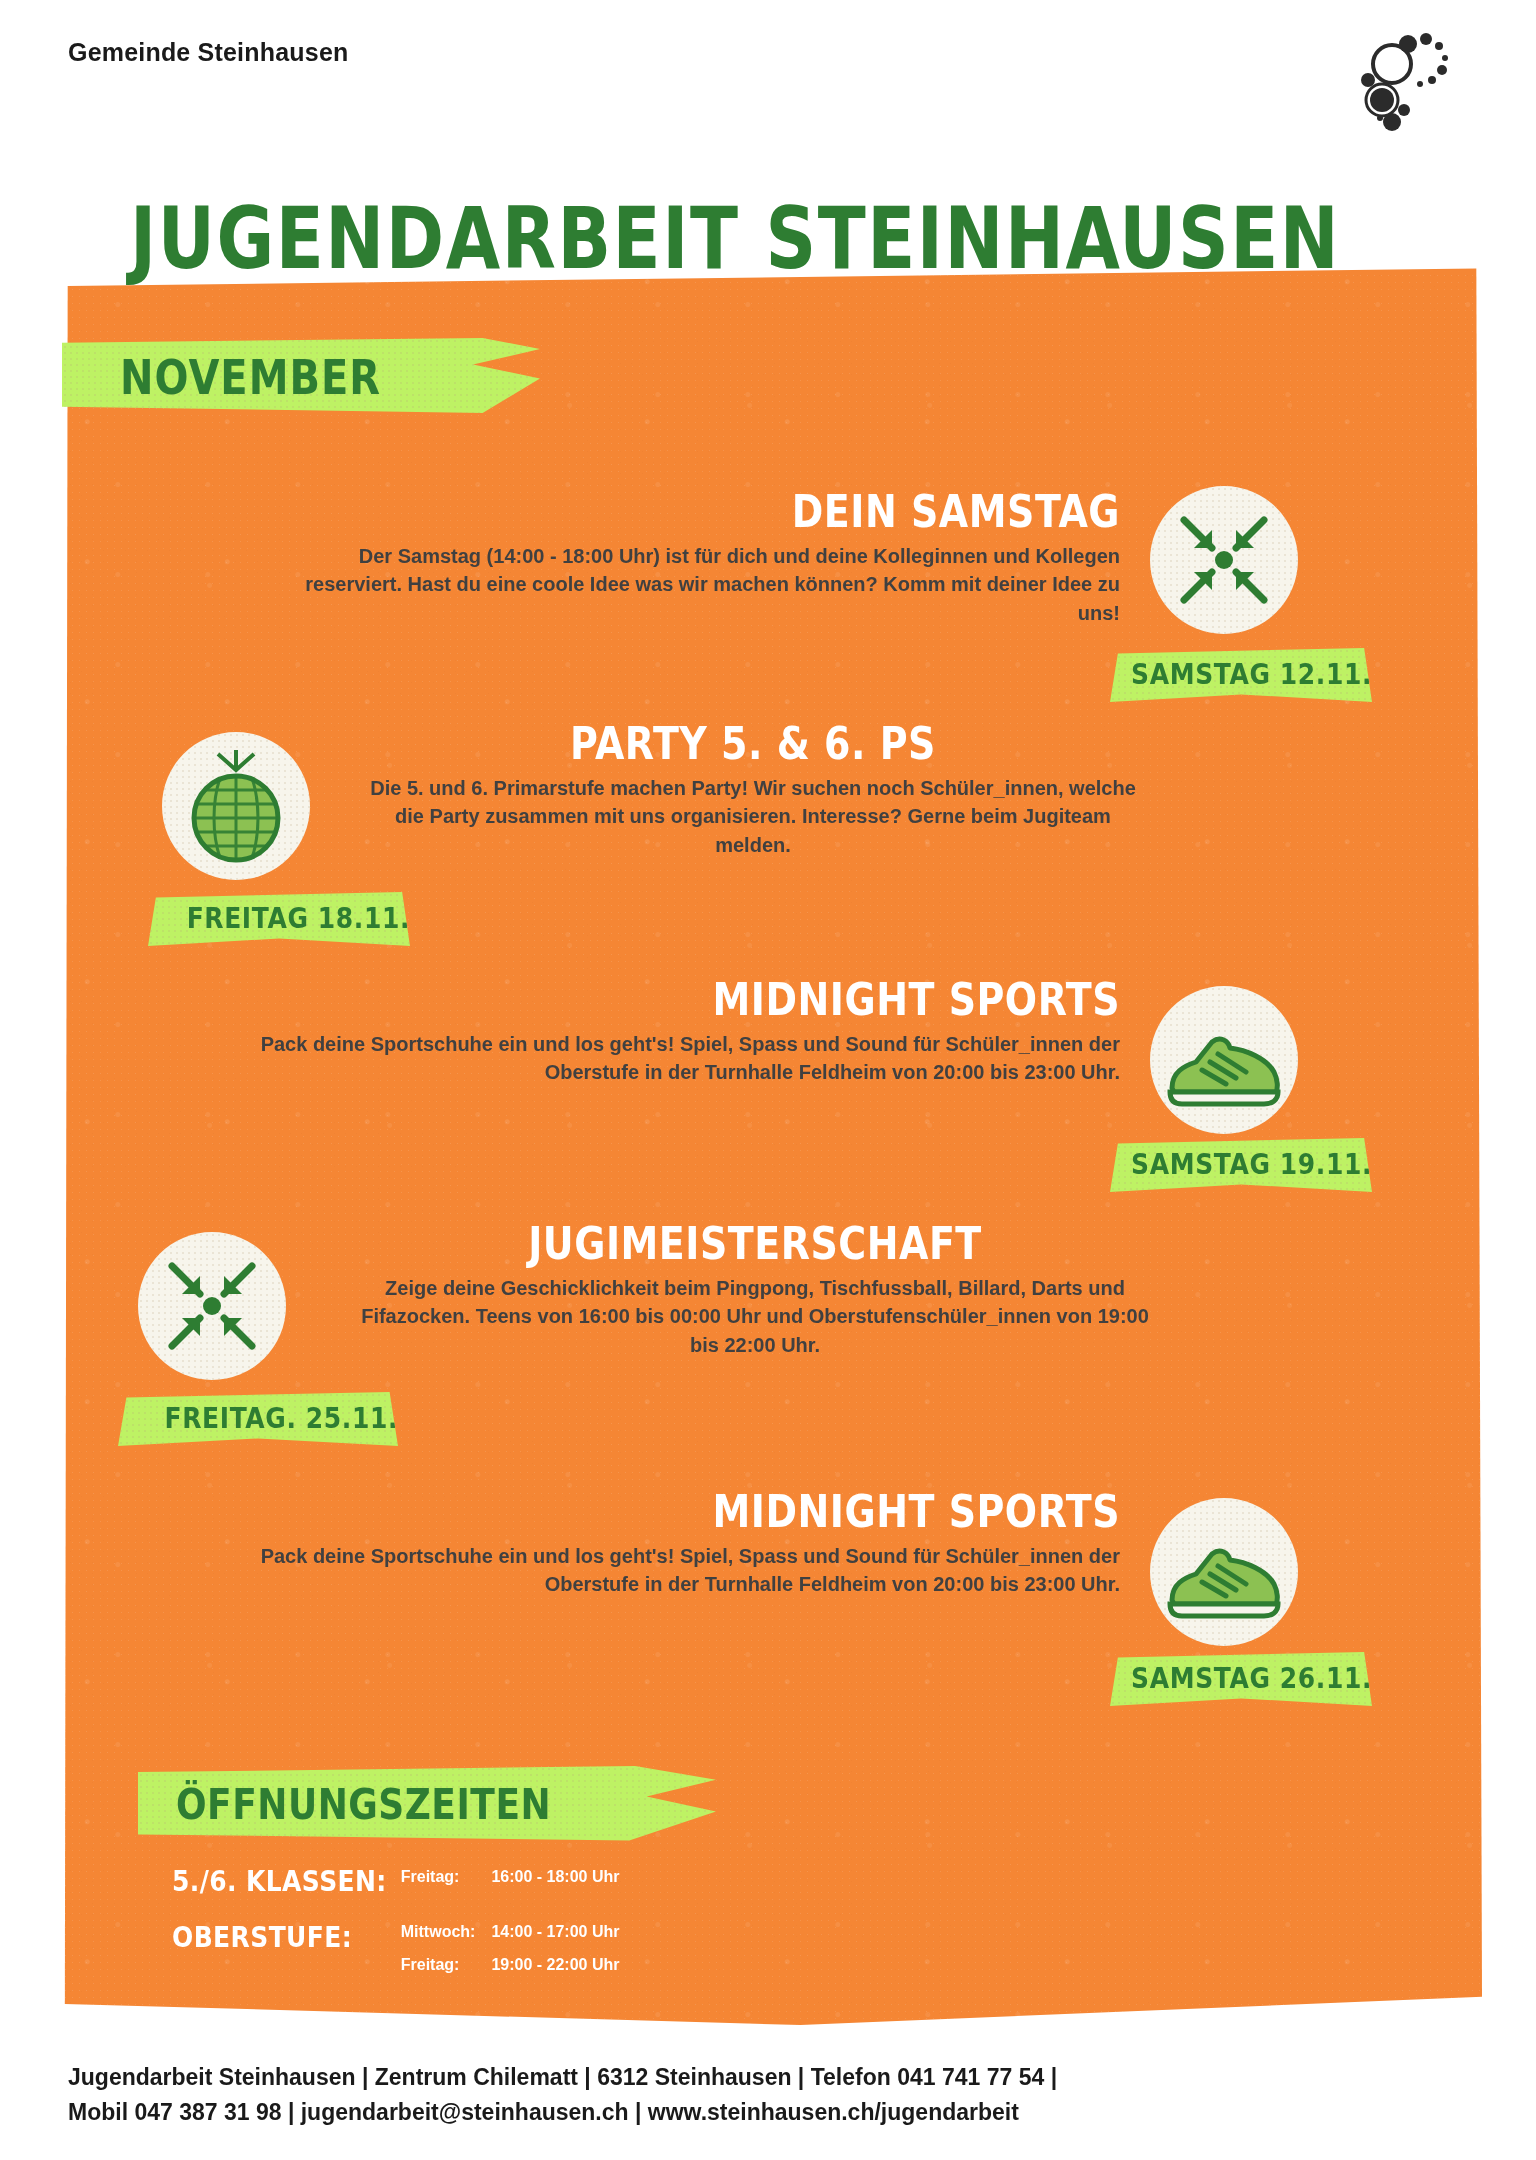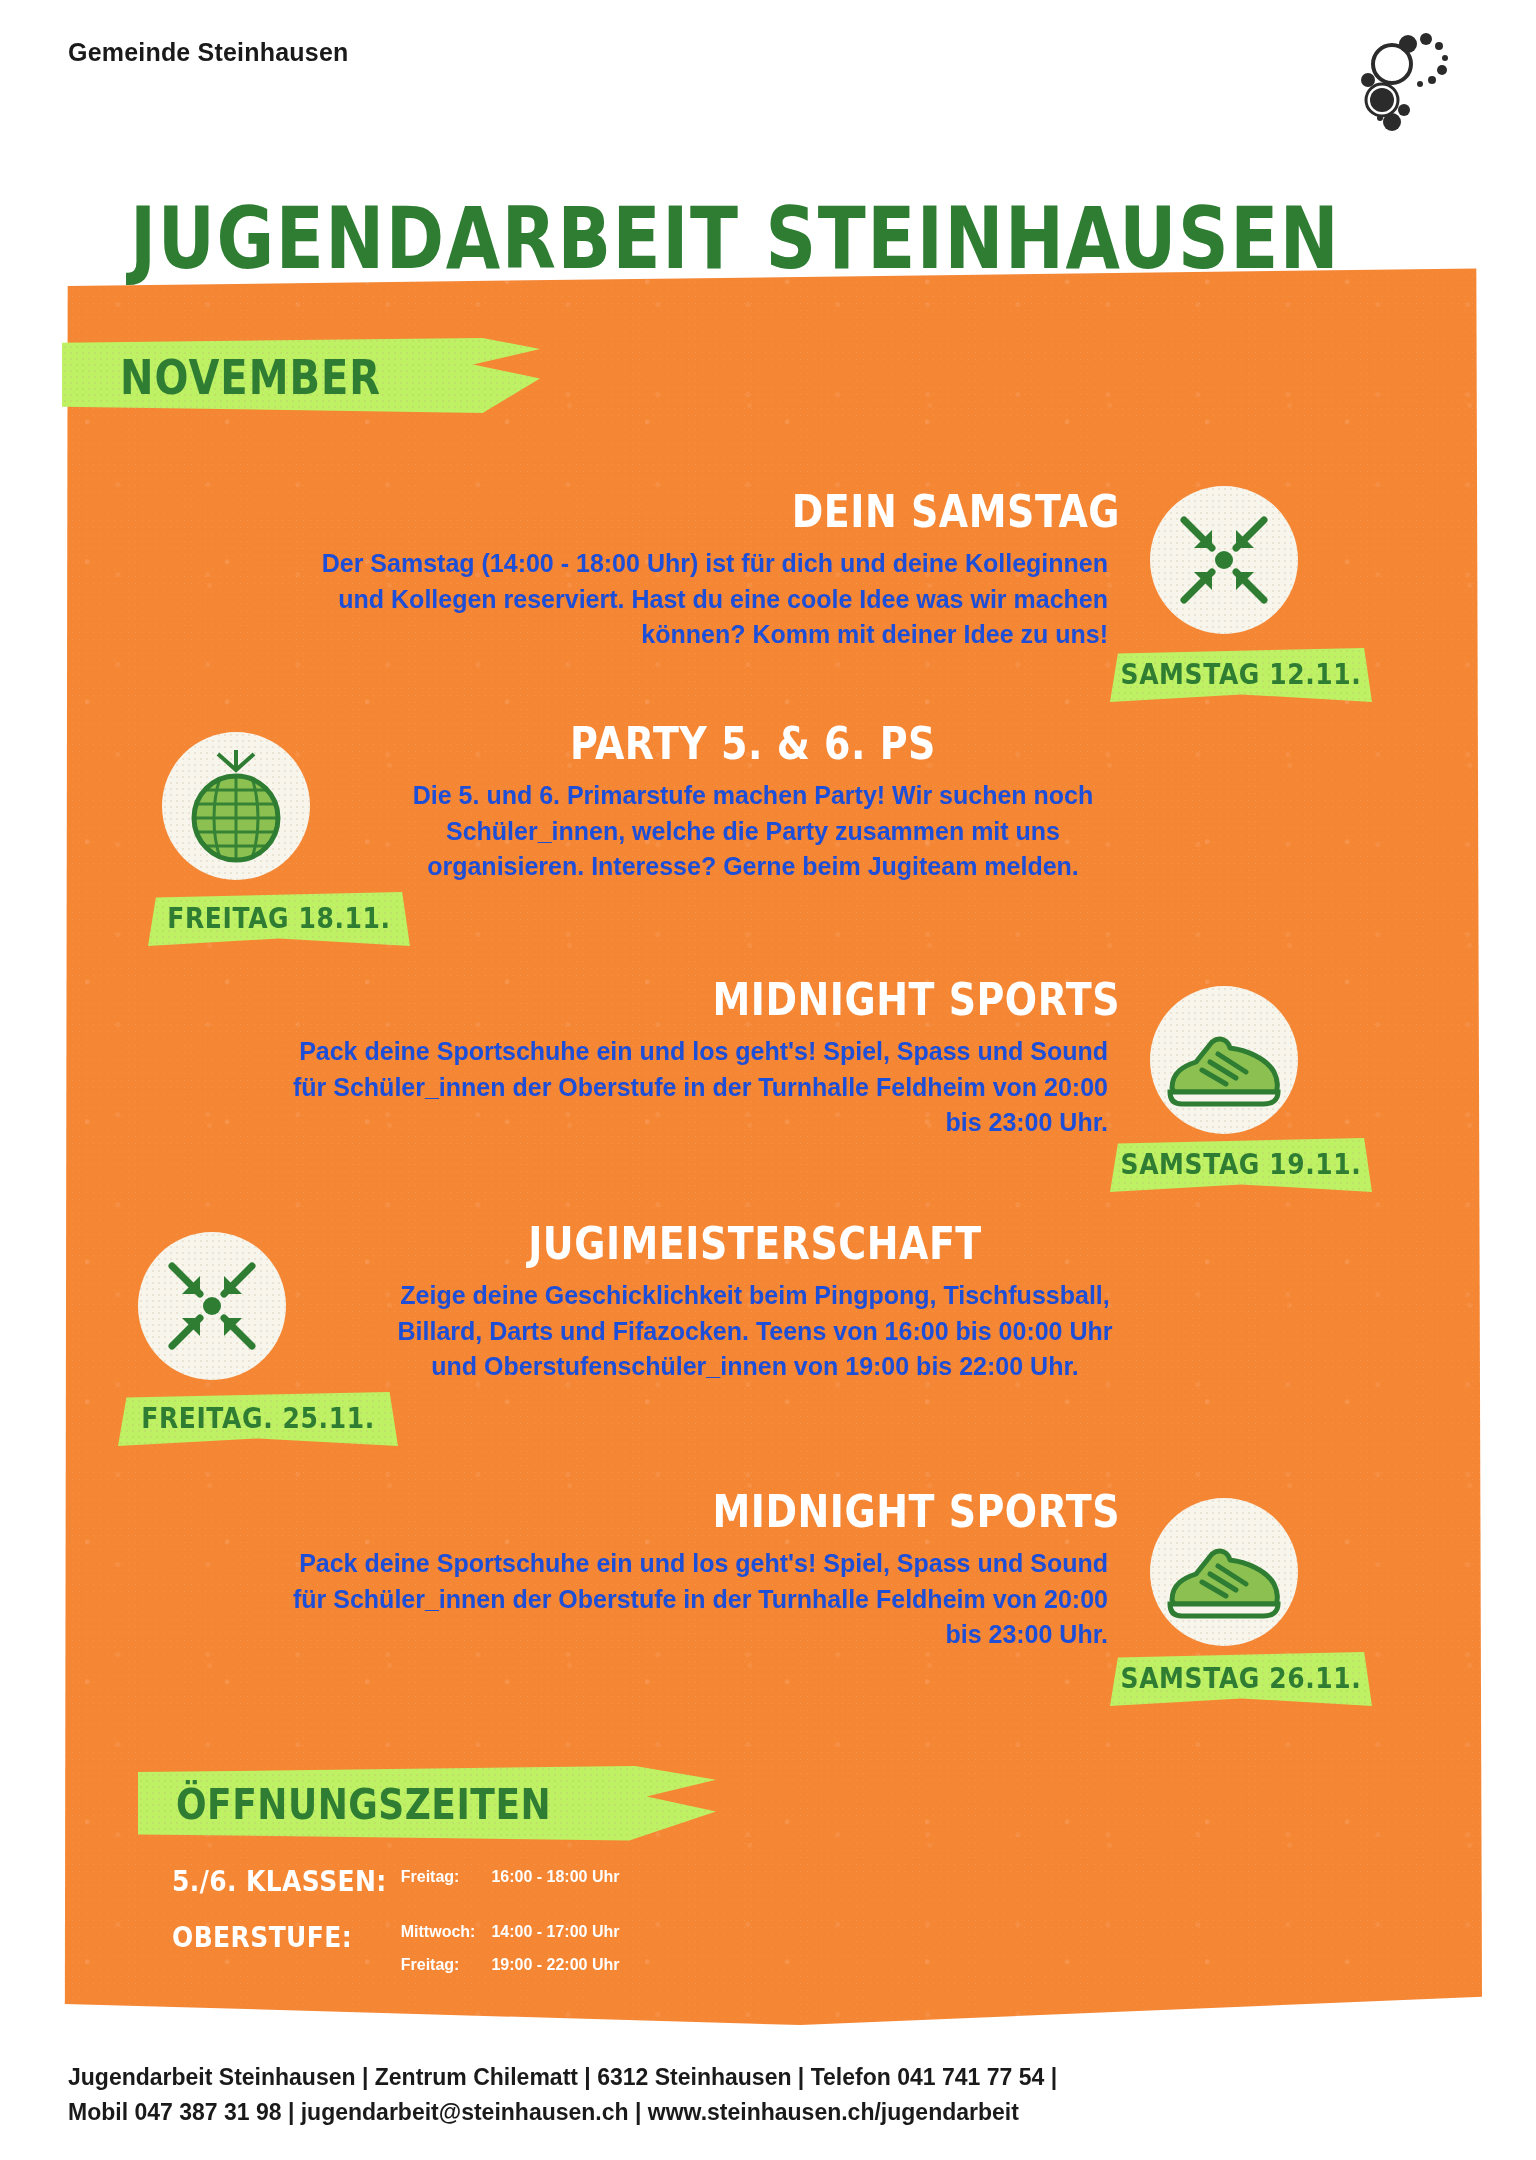--- a/index.html
+++ b/index.html
@@ -140,21 +140,21 @@
     font-size: 36px;
     letter-spacing: 0.5px;
     transform: scale(1, 1.18);
     transform-origin: left center;
   }
 
   
   .date-ribbon {
     height: 54px;
     clip-path: polygon(3% 10%, 97% 0, 100% 100%, 50% 86%, 0 100%);
-    justify-content: center;
+    justify-content: flex-end;
   }
   .date-ribbon .ribbon-label {
     font-size: 25px;
     letter-spacing: 0.6px;
     transform: translateY(-1px) scale(1, 1.1);
   }
 
   
   .event {
     position: absolute;
@@ -164,25 +164,25 @@
     margin: 0 0 8px 0;
     font-family: "DejaVu Sans", sans-serif;
     font-size: 38px;
     font-weight: bold;
     letter-spacing: 0.5px;
     color: #ffffff;
     text-transform: uppercase;
     transform: scale(1, 1.15);
   }
   .event p {
-    margin: 12px;
-    font-size: 25px;
+    margin: 0;
+    font-size: 20px;
     font-weight: bold;
     line-height: 1.42;
-    color: #1d4ed8;
+    color: #404040;
   }
   .align-right { text-align: right; }
   .align-left  { text-align: center; }
 
   
   .badge {
     position: absolute;
     width: 148px;
     height: 148px;
     border-radius: 50%;

